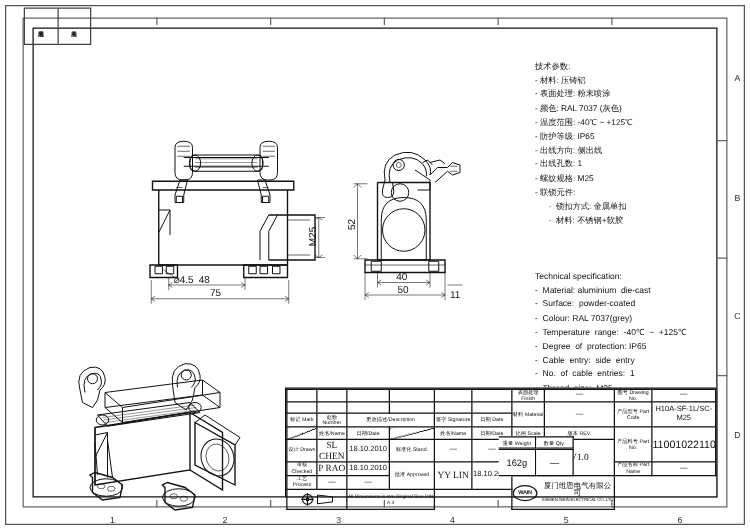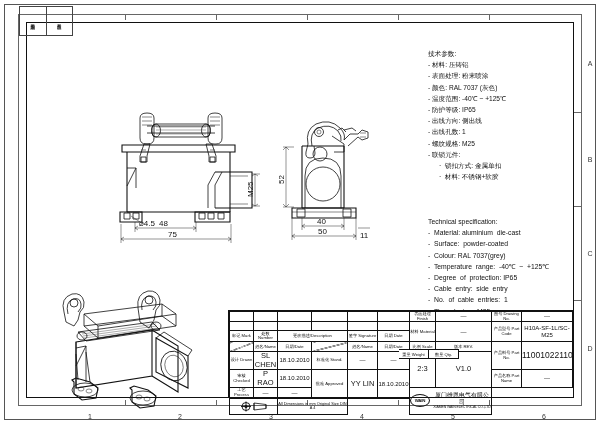--- a/index.html
+++ b/index.html
@@ -111,21 +111,21 @@
   }
   #title-block td {
     border: .6px solid #111;
     text-align: center;
     vertical-align: middle;
     padding: 0;
     line-height: 1.12;
     overflow: hidden;
   }
   .lbl2 { font-size: 4.2px; line-height: 1.1; }
-  .val  { font-size: 7.5px; font-family: Liberation Sans, sans-serif; }
+  .val  { font-size: 7.5px; font-family: Liberation Serif, serif; }
   .valsm{ font-size: 6px; }
   .valbig { font-size: 8.5px; }
   .diag {
     background:
       linear-gradient(to bottom right,
         rgba(0,0,0,0) calc(50% - .35px),
         #111 calc(50% - .35px),
         #111 calc(50% + .35px),
         rgba(0,0,0,0) calc(50% + .35px));
   }
@@ -503,15 +503,22 @@
 
     <div style="position:absolute; left:170px; top:38px; width:60px; height:10px;
                 display:flex; pointer-events:none;">
       <div style="flex:1; border:.6px solid #111; border-left:none; font-size:4.2px;
                   display:flex; align-items:center; justify-content:center; background:#fff;">重量
 Weight</div>
       <div style="flex:1; border:.6px solid #111; border-left:none; font-size:4.2px;
                   display:flex; align-items:center; justify-content:center; background:#fff;">数量
 Qty.</div>
     </div>
+    <div style="position:absolute; left:170px; top:48px; width:60px; height:22px;
+                display:flex; pointer-events:none;">
+      <div style="flex:1; border:.6px solid #111; border-left:none; font-size:7.5px;
+                  display:flex; align-items:center; justify-content:center; background:#fff;">162g</div>
+      <div style="flex:1; border:.6px solid #111; border-left:none; font-size:7.5px;
+                  display:flex; align-items:center; justify-content:center; background:#fff;">—</div>
+    </div>
   </div>
 
 </div>
 
 </body></html>

